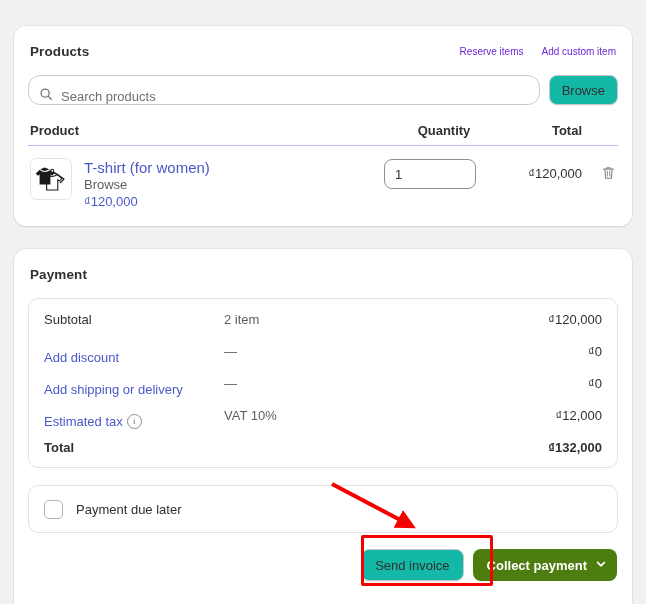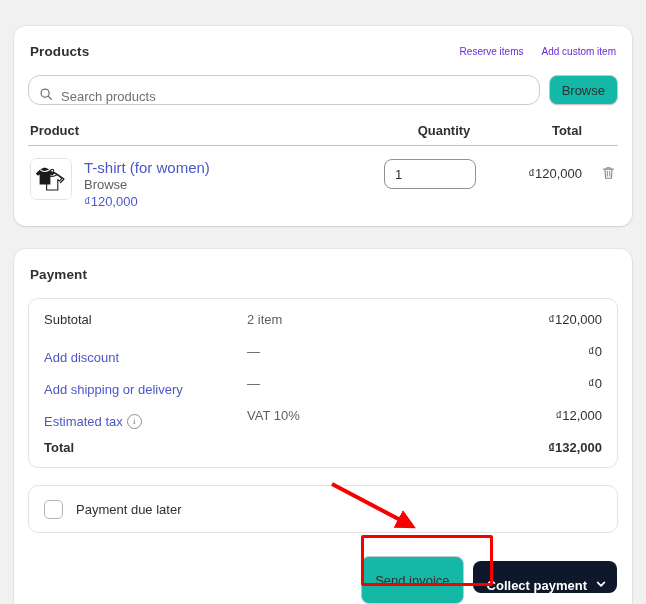--- a/index.html
+++ b/index.html
@@ -181,21 +181,20 @@
     border: 1px solid #e3e3e3;
     border-radius: 10px;
     padding: 4px 0;
   }
   .sum-row {
     display: flex;
     align-items: center;
     height: 32px;
     padding: 0 15px;
     font-size: 13px;
-    gap: 23px;
   }
   .sum-label { width: 180px; color: #303030; }
   .sum-label.linky { color: #4a57c9; cursor: pointer; display: flex; align-items: center; gap: 4px; margin-top: 12px; }
   .sum-mid { flex: 1; color: #5c5f62; }
   .sum-amt { text-align: right; color: #303030; white-space: nowrap; }
   .sum-row.total .sum-label,
   .sum-row.total .sum-amt { font-weight: bold; }
 
   .info-i {
     display: inline-block;
@@ -234,35 +233,34 @@
     justify-content: flex-end;
     align-items: center;
     gap: 9px;
     margin-top: 16px;
     padding-right: 1px;
   }
   .btn-primary {
     height: 32px;
     border: none;
     border-radius: 8px;
-    background: #0f172a;
+    background: #4d7c0f;
     color: #ffffff;
     font-size: 13px;
     font-weight: bold;
     font-family: "Liberation Sans", sans-serif;
     padding: 0 10px 0 14px;
     cursor: pointer;
     display: flex;
-    align-items: flex-end;
+    align-items: center;
     gap: 8px;
   }
   .btn-send {
-    height: 48px;
+    height: 32px;
     padding: 0 13px;
-    margin-top: 7px;
   }
 
   
   .anno-box {
     position: absolute;
     left: 361px;
     top: 535px;
     width: 126px;
     height: 45px;
     border: 3px solid #f60000;

